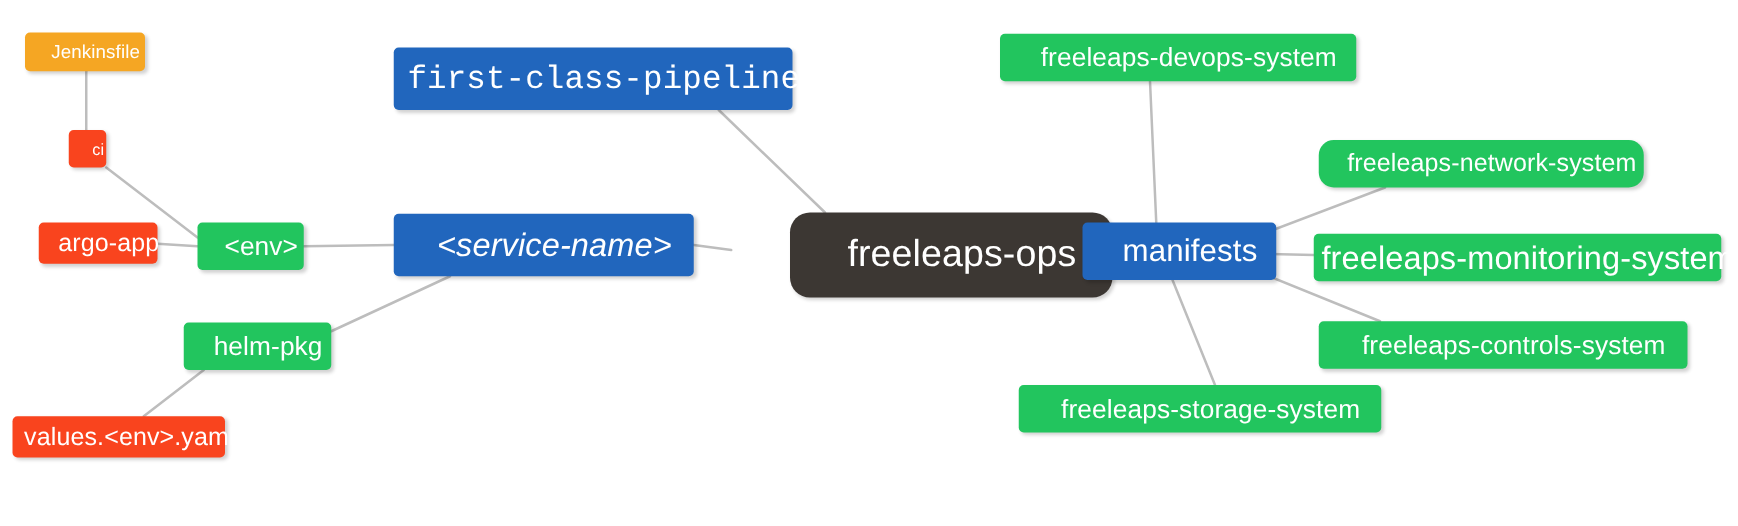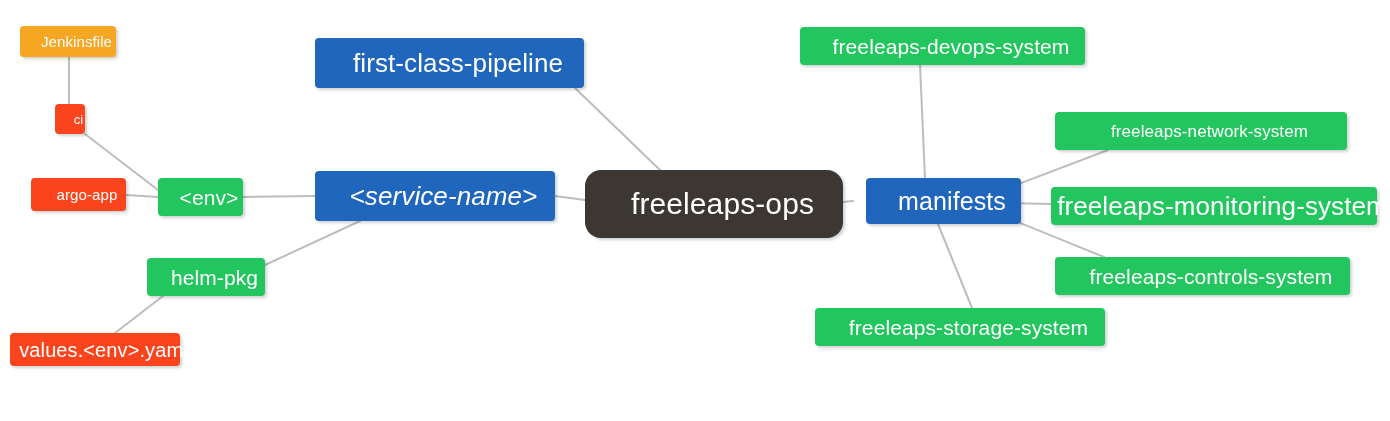--- a/index.html
+++ b/index.html
@@ -34,20 +34,21 @@
     color: #ffffff;
     border-radius: 4px;
     white-space: nowrap;
     box-shadow: 2px 2px 3px rgba(0,0,0,0.18);
     line-height: 1;
     letter-spacing: 0.1px;
     padding-left: 17px;
   }
   .node-root {
     border-radius: 16px;
+    margin-left: 47px;
   }
 </style>
 </head>
 <body>
 
 <div id="canvas">
   <svg id="edge-layer" viewBox="0 0 1390 421" width="1390" height="421">
       <line x1="585" y1="200" x2="555" y2="196" stroke="#bdbdbd" stroke-width="2" stroke-linecap="round"></line>
       <line x1="660" y1="170" x2="575" y2="88" stroke="#bdbdbd" stroke-width="2" stroke-linecap="round"></line>
       <line x1="843" y1="202" x2="853" y2="201" stroke="#bdbdbd" stroke-width="2" stroke-linecap="round"></line>
@@ -59,27 +60,27 @@
       <line x1="163" y1="296" x2="115" y2="333" stroke="#bdbdbd" stroke-width="2" stroke-linecap="round"></line>
       <line x1="925" y1="178" x2="920" y2="65" stroke="#bdbdbd" stroke-width="2" stroke-linecap="round"></line>
       <line x1="1008" y1="188" x2="1108" y2="150" stroke="#bdbdbd" stroke-width="2" stroke-linecap="round"></line>
       <line x1="1008" y1="203" x2="1051" y2="204" stroke="#bdbdbd" stroke-width="2" stroke-linecap="round"></line>
       <line x1="1008" y1="218" x2="1104" y2="257" stroke="#bdbdbd" stroke-width="2" stroke-linecap="round"></line>
       <line x1="938" y1="224" x2="972" y2="308" stroke="#bdbdbd" stroke-width="2" stroke-linecap="round"></line>
     </svg>
   <div id="node-layer">
       <div class="node node-root" style="left: 585px; top: 170px; width: 258px; height: 68px; background: rgb(60, 55, 51); font-size: 30px;">freeleaps-ops</div>
       <div class="node" style="left: 315px; top: 171px; width: 240px; height: 50px; background: rgb(33, 102, 189); font-size: 26px; font-style: italic;">&lt;service-name&gt;</div>
-      <div class="node" style="left: 315px; top: 38px; width: 269px; height: 50px; background: rgb(33, 102, 189); font-size: 26px;">first-class-pipeline</div>
+      <div class="node" style="left: 315px; top: 38px; width: 319px; height: 50px; background: rgb(33, 102, 189); font-size: 26px; font-family: Liberation Mono, monospace;">first-class-pipeline</div>
       <div class="node" style="left: 866px; top: 178px; width: 155px; height: 46px; background: rgb(33, 102, 189); font-size: 25px;">manifests</div>
       <div class="node" style="left: 158px; top: 178px; width: 85px; height: 38px; background: rgb(34, 197, 94); font-size: 21px;">&lt;env&gt;</div>
       <div class="node" style="left: 147px; top: 258px; width: 118px; height: 38px; background: rgb(34, 197, 94); font-size: 21px;">helm-pkg</div>
       <div class="node" style="left: 20px; top: 26px; width: 96px; height: 31px; background: rgb(245, 166, 35); font-size: 15px;">Jenkinsfile</div>
       <div class="node" style="left: 55px; top: 104px; width: 30px; height: 30px; background: rgb(249, 68, 30); font-size: 13px;">ci</div>
-      <div class="node" style="left: 31px; top: 178px; width: 95px; height: 33px; background: rgb(249, 68, 30); font-size: 15px;">argo-app</div>
+      <div class="node" style="left: 31px; top: 178px; width: 95px; height: 33px; background: rgb(249, 68, 30); font-size: 20px;">argo-app</div>
       <div class="node" style="left: 10px; top: 333px; width: 170px; height: 33px; background: rgb(249, 68, 30); font-size: 20px;">values.&lt;env&gt;.yaml</div>
       <div class="node" style="left: 800px; top: 27px; width: 285px; height: 38px; background: rgb(34, 197, 94); font-size: 21px;">freeleaps-devops-system</div>
-      <div class="node" style="left: 1055px; top: 112px; width: 292px; height: 38px; background: rgb(34, 197, 94); font-size: 17px;">freeleaps-network-system</div>
+      <div class="node" style="left: 1055px; top: 112px; width: 260px; height: 38px; background: rgb(34, 197, 94); font-size: 20px; border-radius: 12px;">freeleaps-network-system</div>
       <div class="node" style="left: 1051px; top: 187px; width: 326px; height: 38px; background: rgb(34, 197, 94); font-size: 26px;">freeleaps-monitoring-system</div>
       <div class="node" style="left: 1055px; top: 257px; width: 295px; height: 38px; background: rgb(34, 197, 94); font-size: 21px;">freeleaps-controls-system</div>
       <div class="node" style="left: 815px; top: 308px; width: 290px; height: 38px; background: rgb(34, 197, 94); font-size: 21px;">freeleaps-storage-system</div>
     </div>
 </div>
 
 </body></html>

